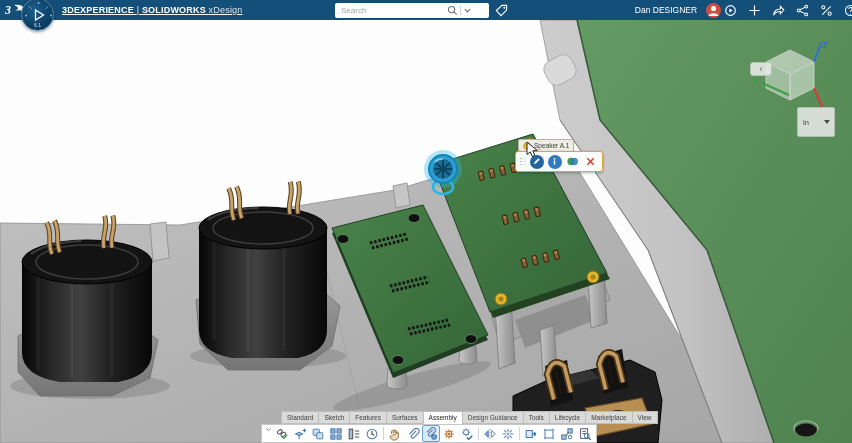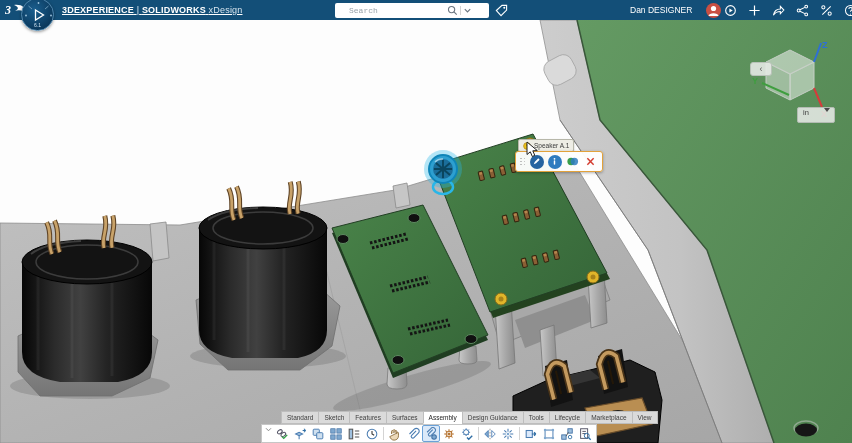--- a/index.html
+++ b/index.html
@@ -10,40 +10,40 @@
   
   #scene { position:absolute; left:0; top:0; width:852px; height:443px; }
 
   
   .topbar { position:absolute; left:0; top:0; width:852px; height:20px; background:#134f78; z-index:50; }
   .logo { position:absolute; left:5px; top:3px; }
   .title { position:absolute; left:62px; top:0; height:20px; line-height:20px; color:#fff; font-size:9px; letter-spacing:.2px; white-space:nowrap;text-decoration:underline; }
   .title b { font-weight:bold; }
   .title .lt { color:#d7e5ef; font-weight:normal; }
   .searchbox { position:absolute; left:335px; top:2.5px; width:154px; height:15px; background:#fff; border-radius:2px; display:flex; align-items:center; }
-  .searchbox input { border:none; outline:none; width:112px; height:13px; font-size:8px; padding-left:14px; color:#555; font-family:Liberation Mono, monospace; background:transparent; }
+  .searchbox input { border:none; outline:none; width:112px; height:13px; font-size:8px; padding-left:6px; color:#555; font-family:Liberation Sans, sans-serif; background:transparent; }
   .searchbox input::placeholder { color:#9aa4ab; }
   .sdivider { width:1px; height:9px; background:#d3d3d3; margin:0 2px; }
   .tagicon { position:absolute; left:495px; top:3.5px; }
-  .username { position:absolute; left:630px; top:0; width:72px; height:20px; line-height:20px; text-align:left; color:#fff; font-size:8.5px; white-space:nowrap; }
+  .username { position:absolute; left:630px; top:0; width:72px; height:20px; line-height:20px; text-align:center; color:#fff; font-size:8.5px; white-space:nowrap; }
   .avatar { position:absolute; left:706px; top:2.5px; width:15px; height:15px; border-radius:50%; background:#c94f43; overflow:hidden; }
   .topicons { position:absolute; left:724px; top:3.5px; display:flex; align-items:center; gap:11px; z-index:51; }
   .topicons .ti { width:13px; height:13px; display:flex; align-items:center; justify-content:center; cursor:pointer; }
 
   
   .compass { position:absolute; left:21px; top:-2px; width:33px; height:33px; border-radius:50%; z-index:60;
     background:radial-gradient(circle at 40% 35%, #1a5e8e, #0b3a5e 70%, #072a46);
     border:1px solid #4f85ab; box-shadow:0 1px 3px rgba(0,0,0,.4); }
   .compass svg { position:absolute; left:0; top:0; }
   .compass .ver { position:absolute; left:0; right:0; bottom:2px; text-align:center; font-size:5px; color:#cfe3f2; }
 
   
   .collapse-btn { position:absolute; left:750px; top:62px; width:22px; height:14px; background:rgba(228,233,228,.9); border:1px solid #b9c2b9; border-radius:3px; color:#5a5a5a; font-size:9px; line-height:12px; text-align:center; z-index:10; cursor:pointer; }
   .viewcube { position:absolute; left:748px; top:38px; z-index:9; }
-  .units { position:absolute; left:797px; top:107px; width:38px; height:16px; background:rgba(226,231,226,.9); border:1px solid #b3bcb3; border-radius:2px; display:flex; align-items:flex-start; z-index:10; cursor:pointer; }
+  .units { position:absolute; left:797px; top:107px; width:38px; height:30px; background:rgba(226,231,226,.9); border:1px solid #b3bcb3; border-radius:2px; display:flex; align-items:center; z-index:10; cursor:pointer; }
   .units .uval { flex:1; font-size:7.5px; color:#3c3c3c; padding-left:5px; }
   .units .uarr { width:0; height:0; border-left:3px solid transparent; border-right:3px solid transparent; border-top:4px solid #4a4a4a; margin-right:4px; }
 
   
   .sel-tooltip { position:absolute; left:518px; top:139px; height:13px; padding:0 4px; background:#eeede5; border:1px solid #b7b7a9; border-radius:2px; display:flex; align-items:center; gap:3px; font-size:6.5px; color:#3a3a3a; z-index:38; box-shadow:0 1px 2px rgba(0,0,0,.25); white-space:nowrap; }
   .ctx-toolbar { position:absolute; left:515px; top:151px; height:21px; padding:0 4px; background:rgba(255,255,255,.96); border:1px solid #e2a23b; border-radius:3px; display:flex; align-items:center; gap:4px; z-index:39; box-shadow:0 1px 3px rgba(0,0,0,.3); }
   .ctx-toolbar .drag { display:grid; grid-template-columns:2px 2px; gap:1.5px; }
   .ctx-toolbar .drag i { width:1.5px; height:1.5px; background:#b5b5b5; border-radius:50%; }
   .ctx-btn { width:14px; height:14px; border-radius:50%; display:flex; align-items:center; justify-content:center; cursor:pointer; }
   .cursor { position:absolute; left:526px; top:141px; z-index:70; pointer-events:none; }

